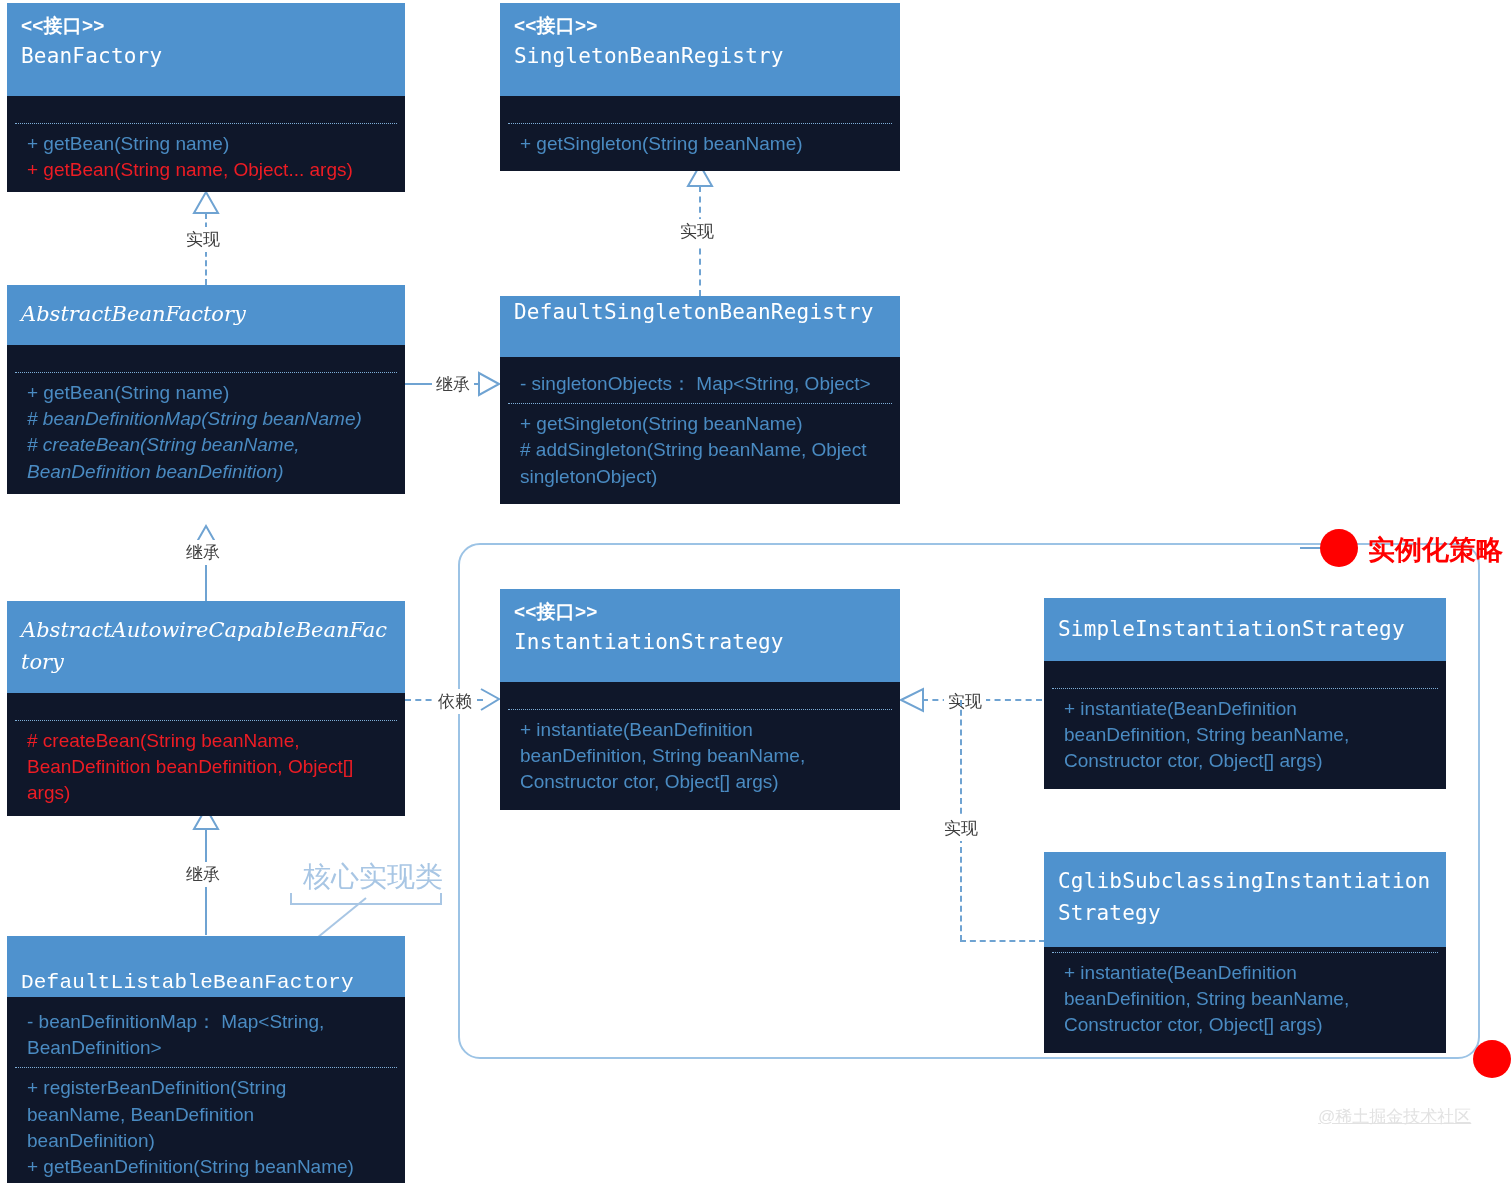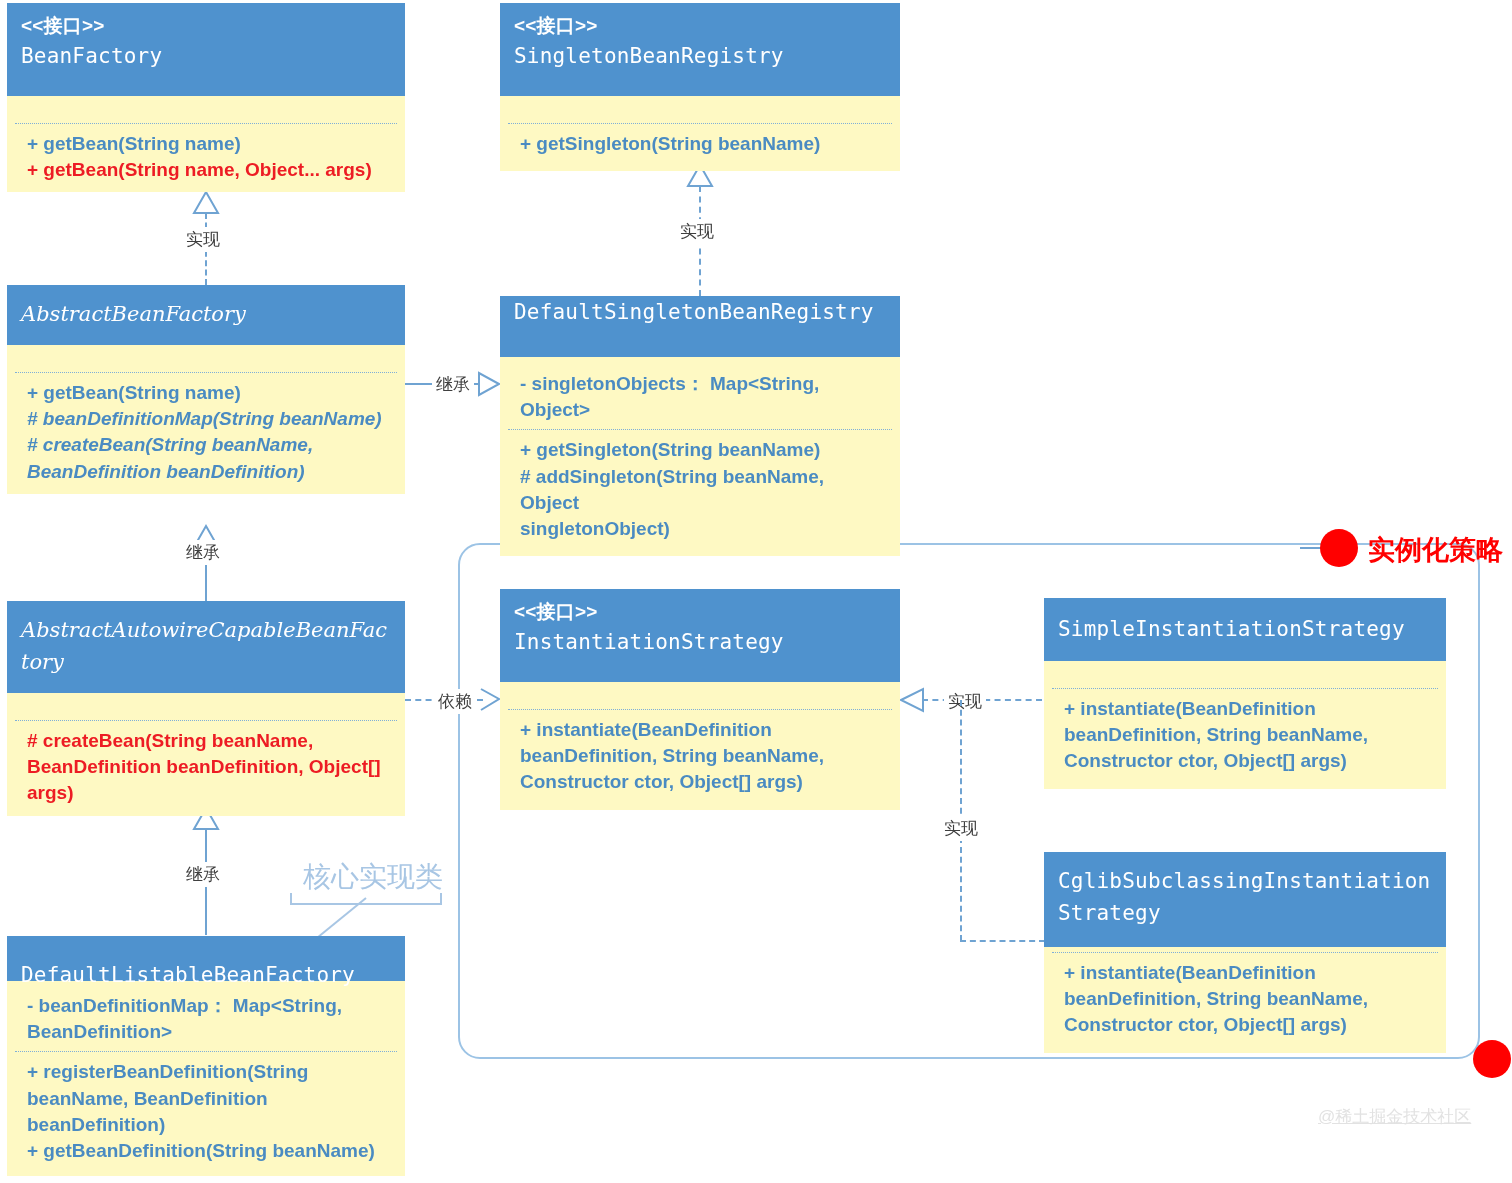--- a/index.html
+++ b/index.html
@@ -42,23 +42,22 @@
     white-space: normal;
     word-break: break-all;
   }
   .uml-name.italic {
     font-style: italic;
     font-family: "DejaVu Serif", serif;
     font-weight: normal;
     letter-spacing: 0px;
   }
   .uml-body {
-    background: #fef9c3;
-    box-sizing: border-box;
-    font-weight: bold;
+    background: #0f172a;
+    box-sizing: border-box;
   }
   .uml-attrs, .uml-methods {
     padding: 7px 14px 9px 20px;
     box-sizing: border-box;
   }
   .uml-sep {
     border-top: 1px dotted #7FAFD8;
     margin: 0 8px;
     height: 0;
   }
@@ -276,21 +275,21 @@
       <div class="uml-sep"></div>
       <div class="uml-methods">
         <div class="uml-line red"># createBean(String beanName,
 BeanDefinition beanDefinition, Object[]
 args)</div>
       </div>
     </div>
   </div>
 
   <div class="umlbox" style="left:7px; top:936px; width:398px;">
-    <div class="uml-header" style="height:45px; padding-top:24px;">
+    <div class="uml-header" style="height:61px; padding-top:31px;font-family:Liberation Mono, monospace;">
       <span class="uml-name">DefaultListableBeanFactory</span>
     </div>
     <div class="uml-body">
       <div class="uml-attrs" style="padding-top:12px; padding-bottom:6px;">
         <div class="uml-line">- beanDefinitionMap： Map&lt;String,
 BeanDefinition&gt;</div>
       </div>
       <div class="uml-sep"></div>
       <div class="uml-methods" style="padding-bottom:12px;">
         <div class="uml-line">+ registerBeanDefinition(String

